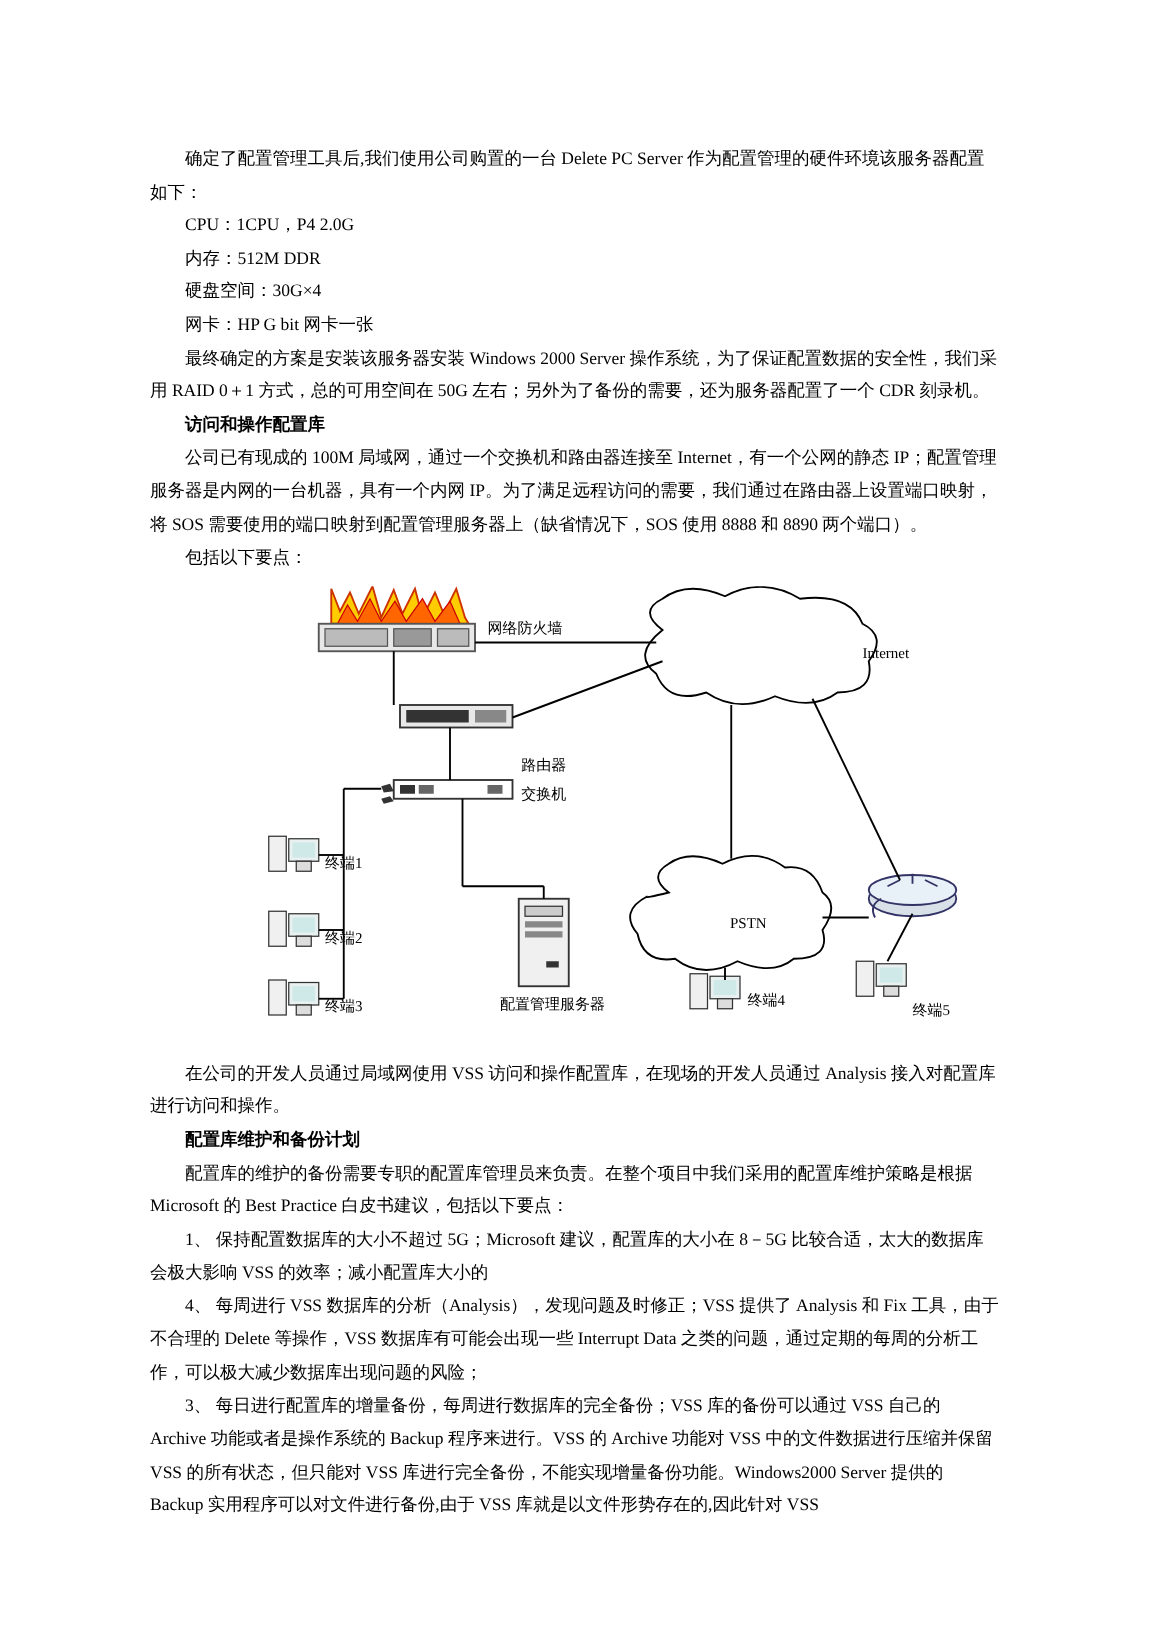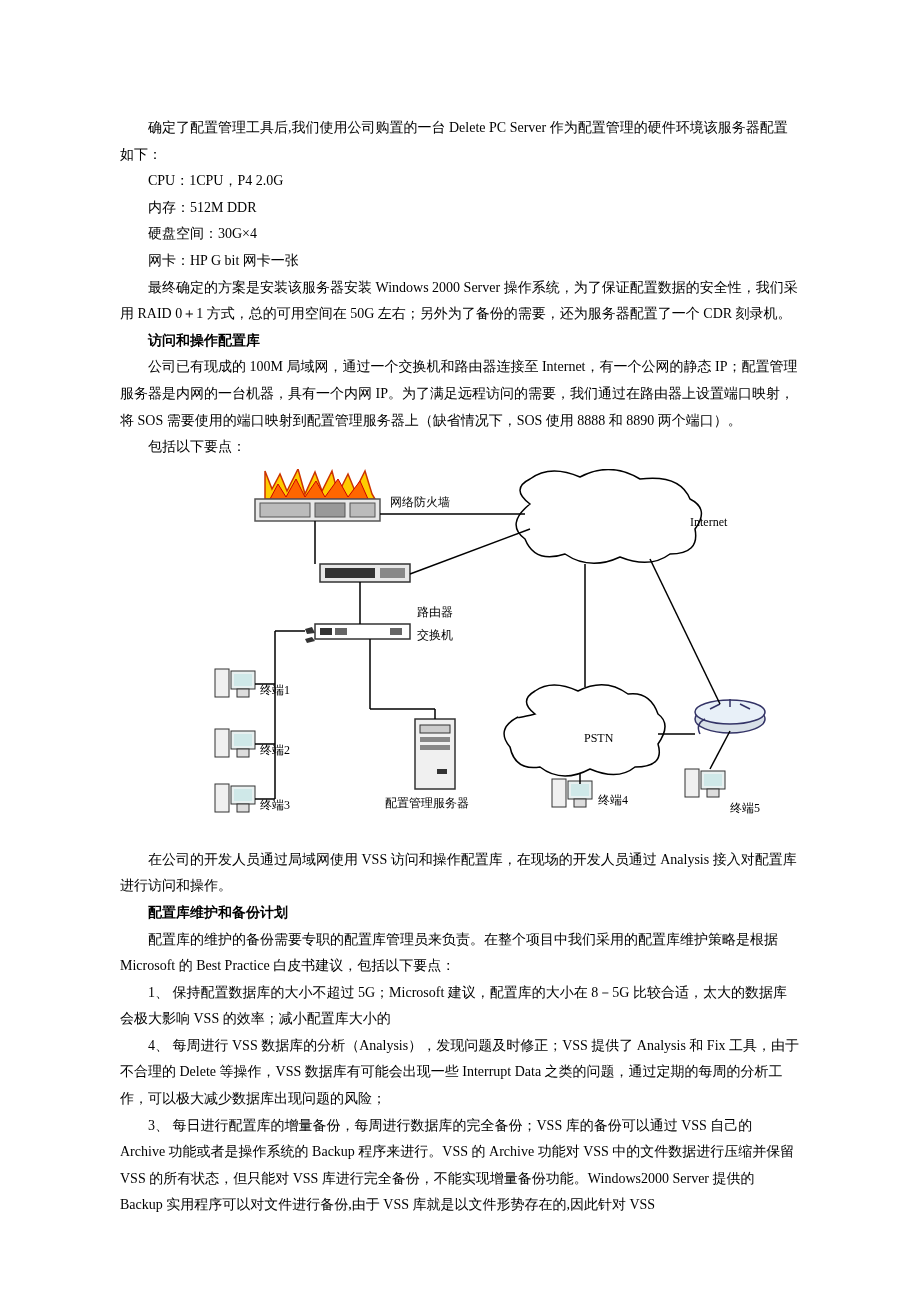--- a/index.html
+++ b/index.html
@@ -147,21 +147,21 @@
     <line x1="390" y1="305" x2="390" y2="315" stroke="#000" stroke-width="1.5"></line>
     <line x1="468" y1="265" x2="505" y2="265" stroke="#000" stroke-width="1.5"></line>
     <line x1="540" y1="262" x2="520" y2="300" stroke="#000" stroke-width="1.5"></line>
   </svg>
 
   <span class="dlabel" style="left:200px;top:22px;">网络防火墙</span>
   <span class="dlabel" style="left:227px;top:98px;margin-top:34px;">路由器</span>
   <span class="dlabel" style="left:227px;top:155px;">交换机</span>
   <span class="dlabel" style="left:500px;top:42px;">Internet</span>
   <span class="dlabel" style="left:394px;top:258px;">PSTN</span>
-  <span class="dlabel" style="left:195px;top:323px;">配置管理服务器</span>
+  <span class="dlabel" style="left:210px;top:323px;">配置管理服务器</span>
   <span class="dlabel" style="left:70px;top:210px;">终端1</span>
   <span class="dlabel" style="left:70px;top:270px;">终端2</span>
   <span class="dlabel" style="left:70px;top:325px;">终端3</span>
   <span class="dlabel" style="left:408px;top:320px;">终端4</span>
   <span class="dlabel" style="left:540px;top:328px;">终端5</span>
 </div>
 
 <p>在公司的开发人员通过局域网使用 VSS 访问和操作配置库，在现场的开发人员通过 Analysis 接入对配置库进行访问和操作。</p>
 <p class="bold">配置库维护和备份计划</p>
 <p>配置库的维护的备份需要专职的配置库管理员来负责。在整个项目中我们采用的配置库维护策略是根据 Microsoft 的 Best Practice 白皮书建议，包括以下要点：</p>

